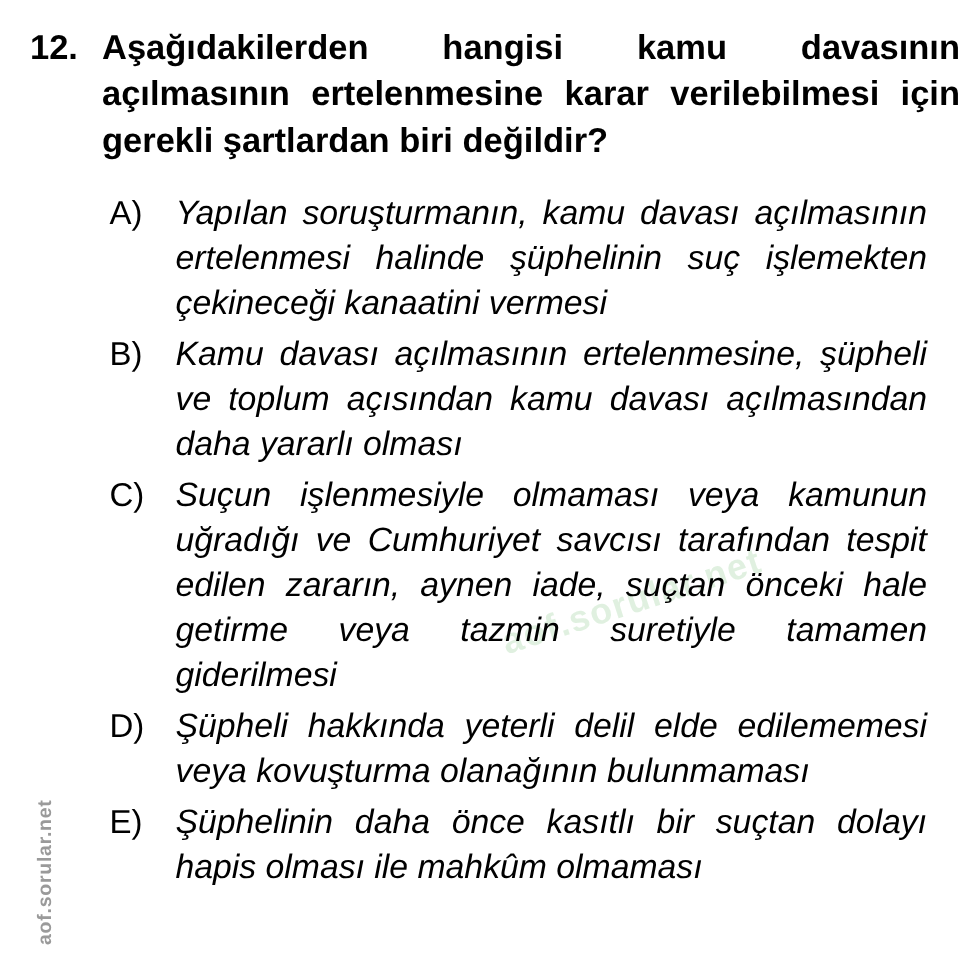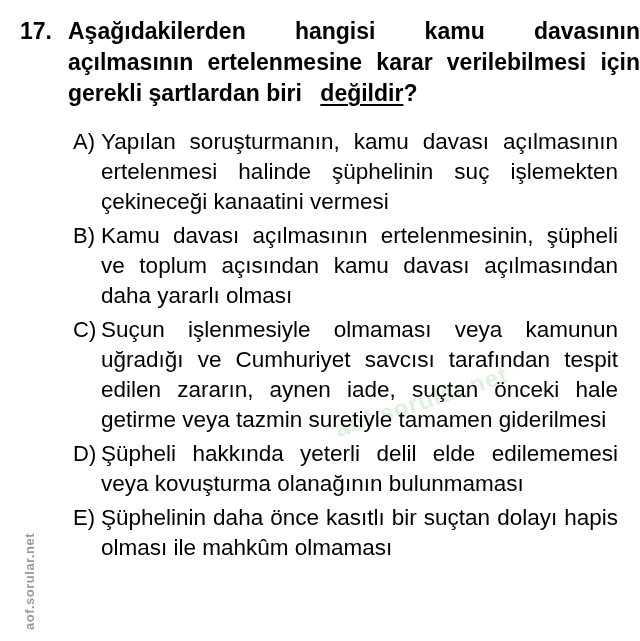--- a/index.html
+++ b/index.html
@@ -34,48 +34,47 @@
       left: 48px;
       top: 0;
       width: 572px;
       font-weight: bold;
       font-size: 23px;
       line-height: 31px;
       text-align: justify;
       text-align-last: left;
     }
     .q-text .underline {
-      text-decoration: underline;
       text-decoration-thickness: 2px;
       text-underline-offset: 3px;
-      margin-left: 12px;
     }
     .options {
       position: absolute;
       left: 73px;
       top: 127px;
       width: 545px;
     }
     .option {
       position: relative;
       margin-bottom: 4px;
     }
     .opt-letter {
       position: absolute;
       left: 0;
       top: 0;
       font-size: 22px;
       line-height: 30px;
     }
     .opt-text {
-      margin-left: 28px;
+      margin-left: 44px;
       font-size: 22.5px;
       line-height: 30px;
       text-align: justify;
       text-align-last: left;
+      font-style: italic;
     }
     .watermark-center {
       position: absolute;
       left: 340px;
       top: 415px;
       font-size: 24px;
       font-weight: bold;
       color: #d6ecd6;
       transform: rotate(-18deg);
       transform-origin: left bottom;
@@ -97,32 +96,32 @@
       letter-spacing: 0.5px;
     }
     .content-layer { position: relative; z-index: 1; }
   </style>
 </head>
 <body>
 
 <div class="watermark-center">aof.sorular.net</div>
 
 <div class="question content-layer">
-  <span class="q-num">17.</span>
+  <span class="q-num">12.</span>
   <div class="q-text"><span>Aşağıdakilerden hangisi kamu davasının açılmasının ertelenmesine karar verilebilmesi için gerekli şartlardan biri </span><span class="underline">değildir</span><span>?</span></div>
 </div>
 
 <div class="options content-layer">
   <div class="option">
     <span class="opt-letter">A)</span>
     <div class="opt-text">Yapılan soruşturmanın, kamu davası açılmasının ertelenmesi halinde şüphelinin suç işlemekten çekineceği kanaatini vermesi</div>
   </div>
   <div class="option">
     <span class="opt-letter">B)</span>
-    <div class="opt-text">Kamu davası açılmasının ertelenmesinin, şüpheli ve toplum açısından kamu davası açılmasından daha yararlı olması</div>
+    <div class="opt-text">Kamu davası açılmasının ertelenmesine, şüpheli ve toplum açısından kamu davası açılmasından daha yararlı olması</div>
   </div>
   <div class="option">
     <span class="opt-letter">C)</span>
     <div class="opt-text">Suçun işlenmesiyle olmaması veya kamunun uğradığı ve Cumhuriyet savcısı tarafından tespit edilen zararın, aynen iade, suçtan önceki hale getirme veya tazmin suretiyle tamamen giderilmesi</div>
   </div>
   <div class="option">
     <span class="opt-letter">D)</span>
     <div class="opt-text">Şüpheli hakkında yeterli delil elde edilememesi veya kovuşturma olanağının bulunmaması</div>
   </div>
   <div class="option">

